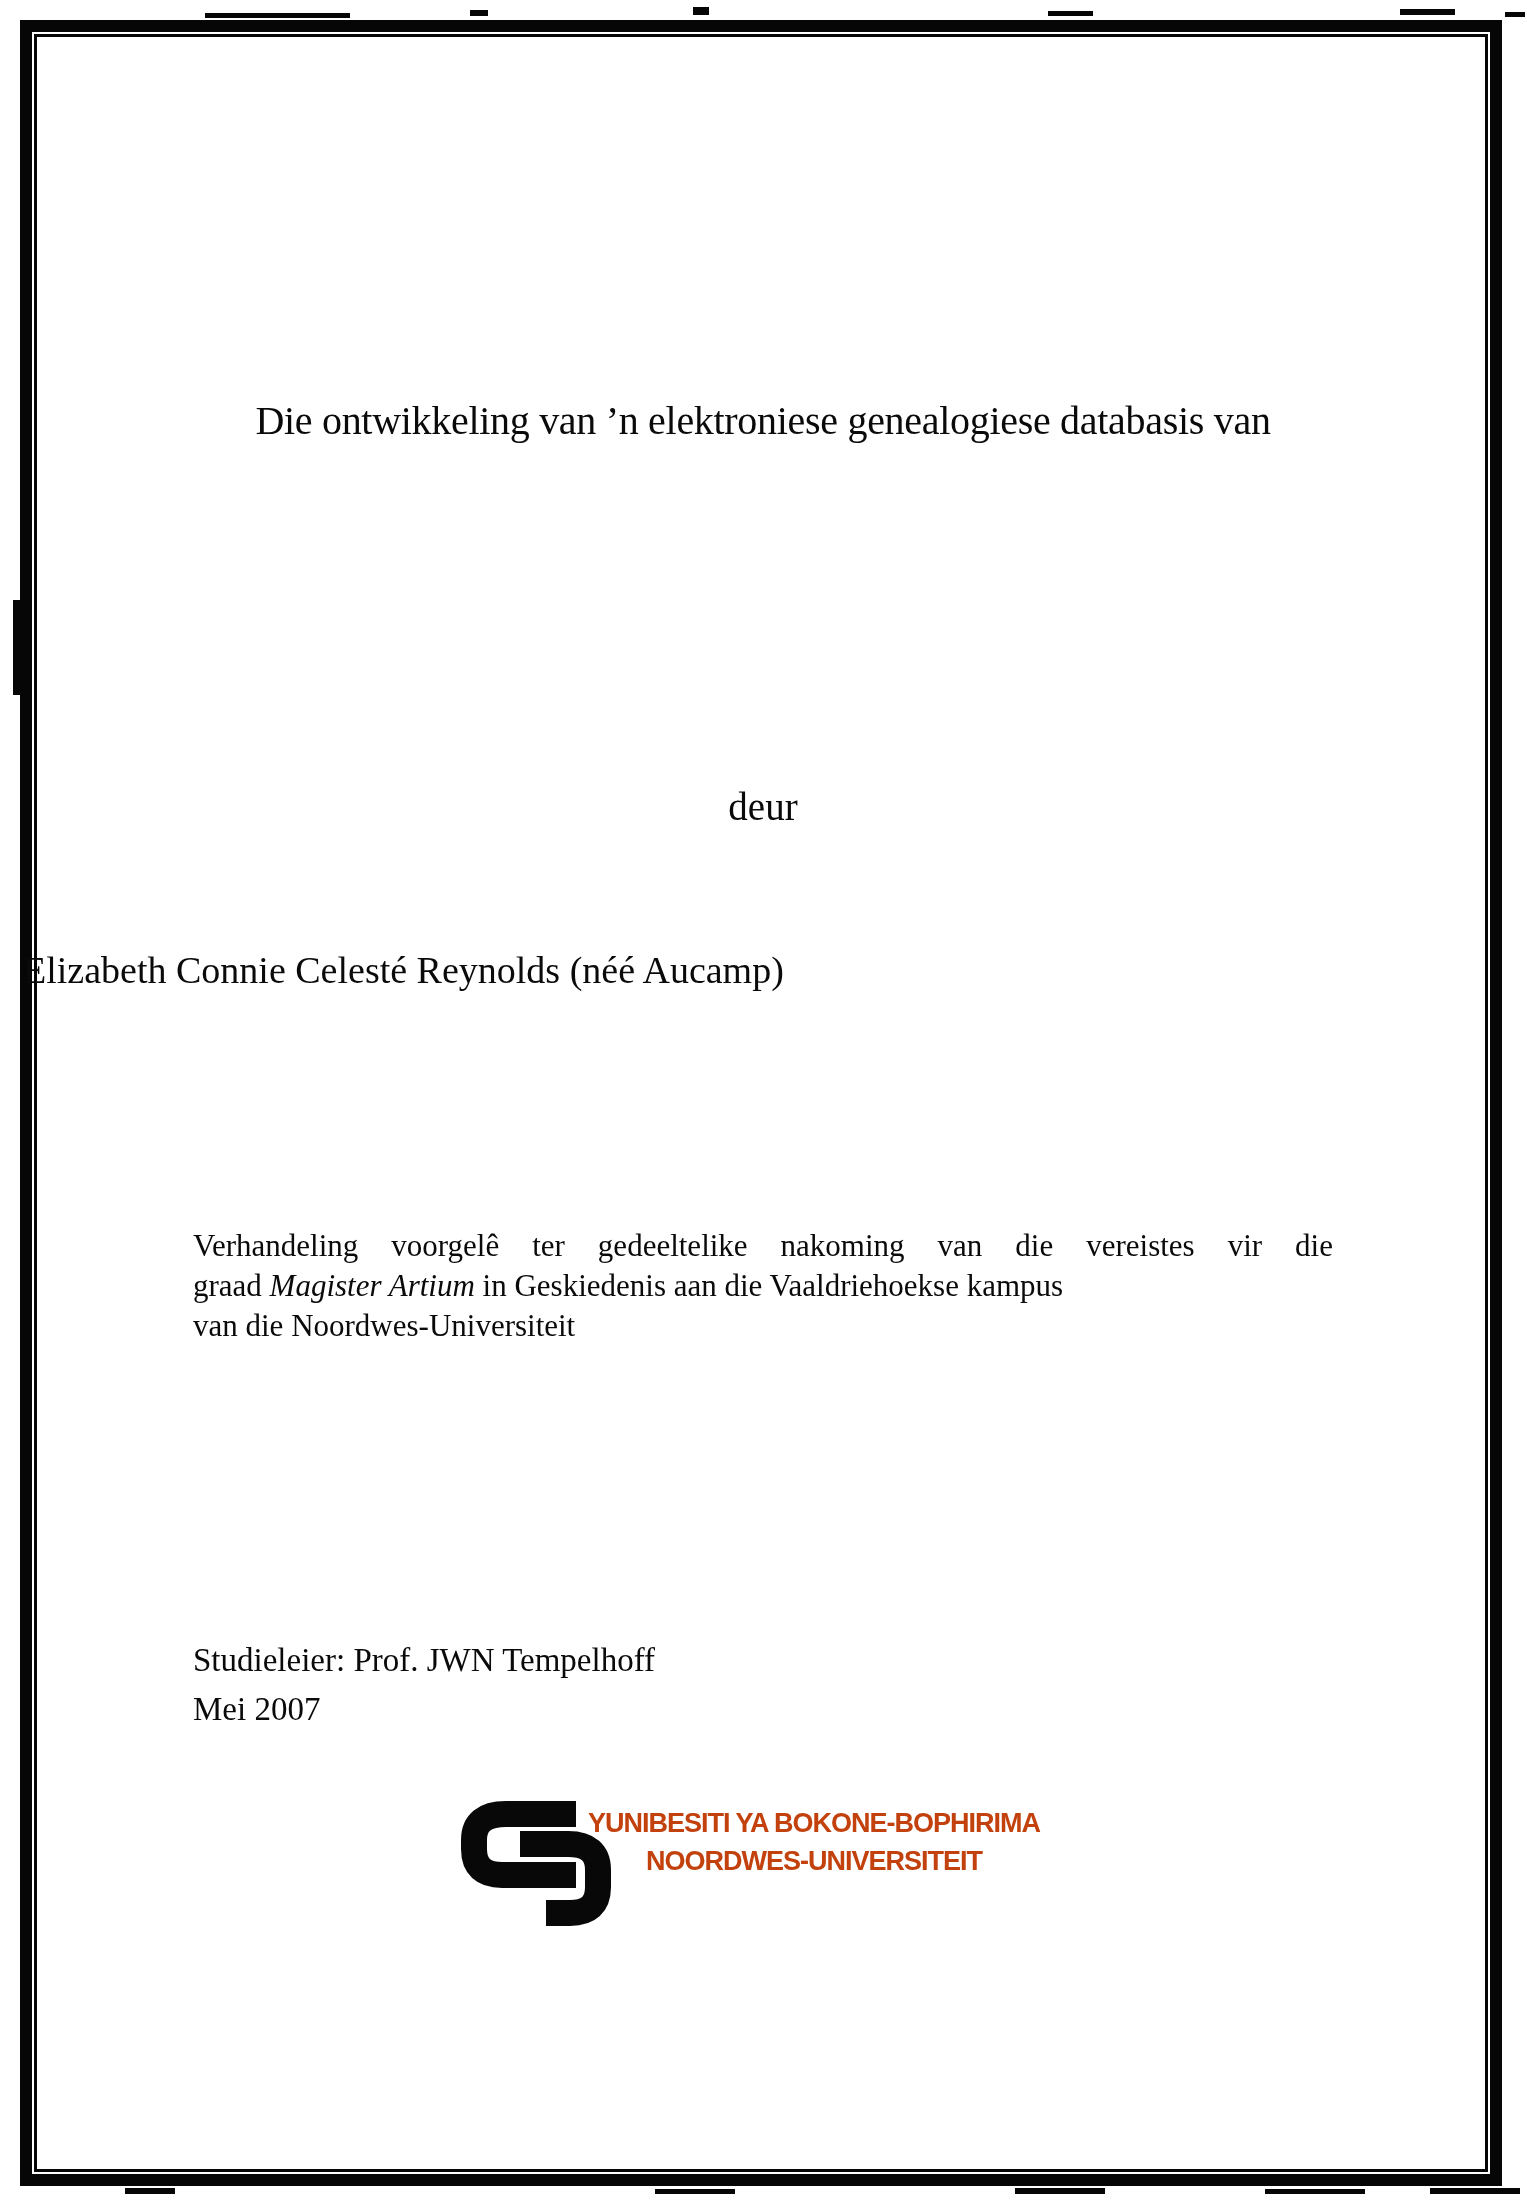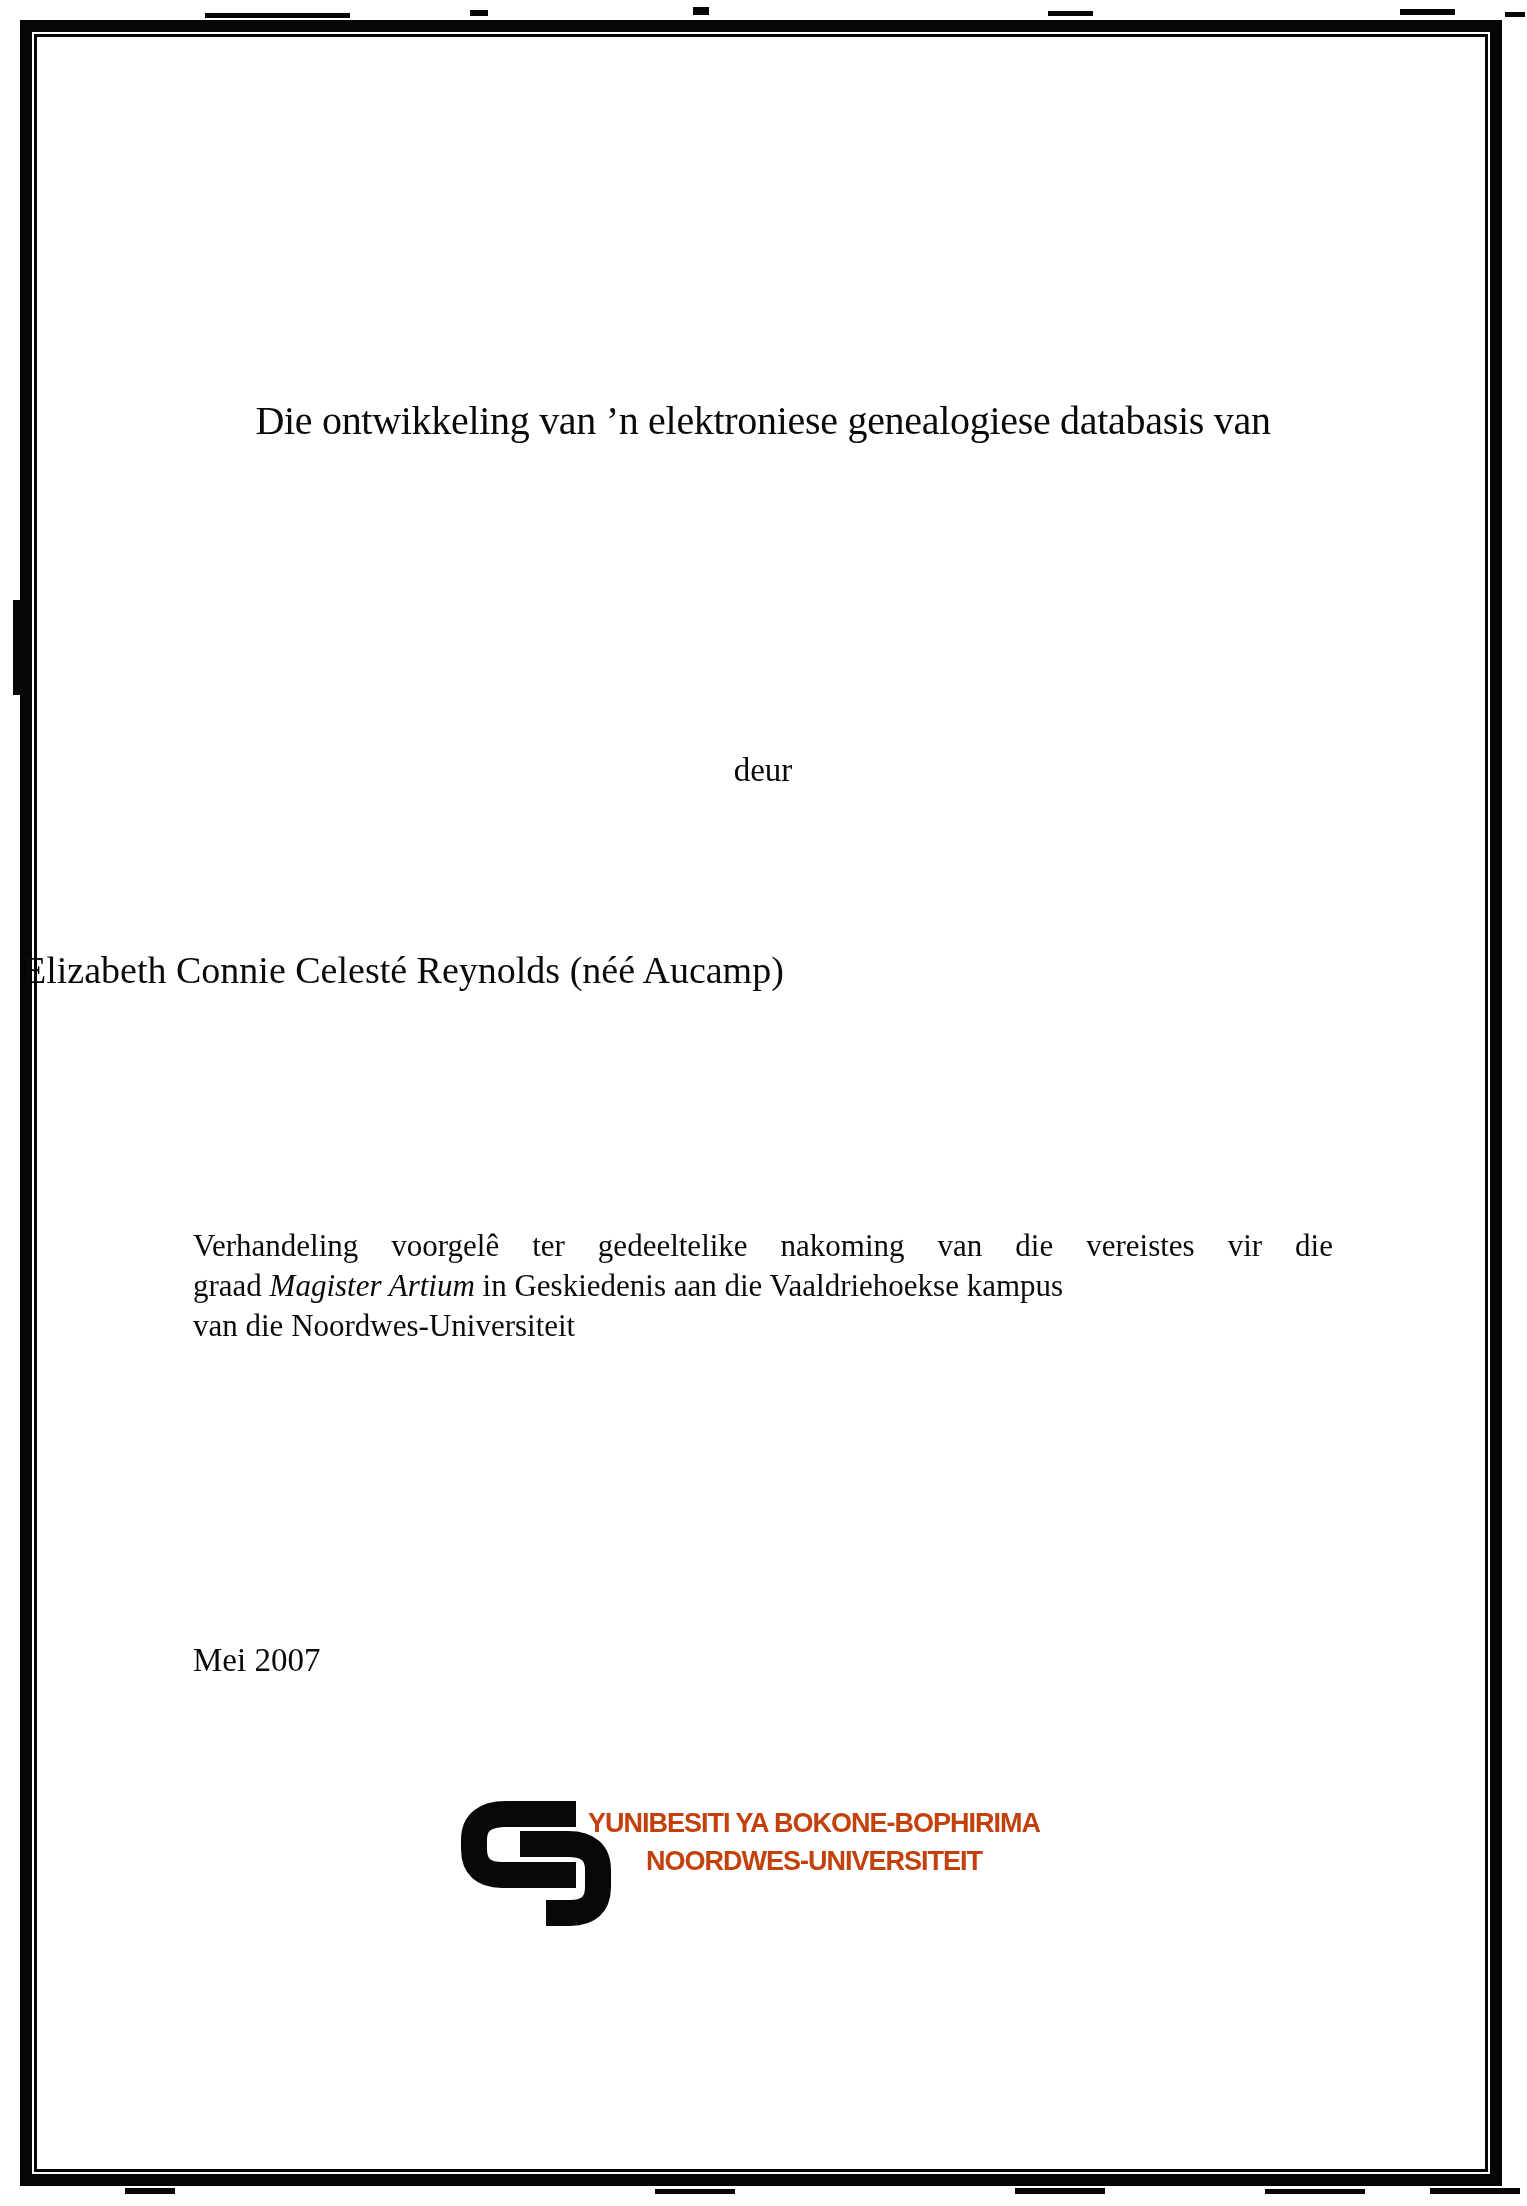--- a/index.html
+++ b/index.html
@@ -20,22 +20,22 @@
   }
   
   .artifact { position:absolute; background:#060606; }
 
   .title-block {
     position:absolute; left:23px; top:382px; width:1480px;
     text-align:center; font-size:40px; line-height:78px;
     letter-spacing:-0.3px;
   }
   .byline {
-    position:absolute; left:23px; top:750px; width:1480px;
-    text-align:center; font-size:33px; line-height:40px;font-family:Liberation Serif, serif;
+    position:absolute; left:23px; top:787px; width:1480px;
+    text-align:center; font-size:39px; line-height:40px;font-family:Liberation Serif, serif;
   }
   .author {
     position:absolute; left:23px; top:948px; width:1480px;
     text-align:left; font-size:38px; line-height:44px;
   }
   .statement {
     position:absolute; left:193px; top:1226px; width:1140px;
     font-size:31px; line-height:40px;
   }
   .statement .line-justify { text-align:justify; text-align-last:justify; }
@@ -88,20 +88,21 @@
 
   <div class="author">Elizabeth Connie Celesté Reynolds (néé Aucamp)</div>
 
   <div class="statement">
     <div class="line-justify">Verhandeling voorgelê ter gedeeltelike nakoming van die vereistes vir die</div>
     <div><span>graad </span><span class="it">Magister Artium</span><span> in Geskiedenis aan die Vaaldriehoekse kampus</span></div>
     <div>van die Noordwes-Universiteit</div>
   </div>
 
   <div class="supervisor-block">
+    <div>Studieleier: Prof. JWN Tempelhoff</div>
     <div>Mei 2007</div>
   </div>
 
   <div class="logo">
     <svg class="logo-mark" viewBox="0 0 160 132" xmlns="http://www.w3.org/2000/svg">
 
       <path d="M 62 46 L 110 46 Q 140 46 140 72 L 140 89 Q 140 115 112 115 L 88 115" fill="none" stroke="#080808" stroke-width="26" stroke-linecap="butt"></path>
 
       <path d="M 118 16 L 48 16 Q 16 16 16 42 L 16 51 Q 16 77 44 77 L 118 77" fill="none" stroke="#080808" stroke-width="26" stroke-linecap="butt"></path>
     </svg>

